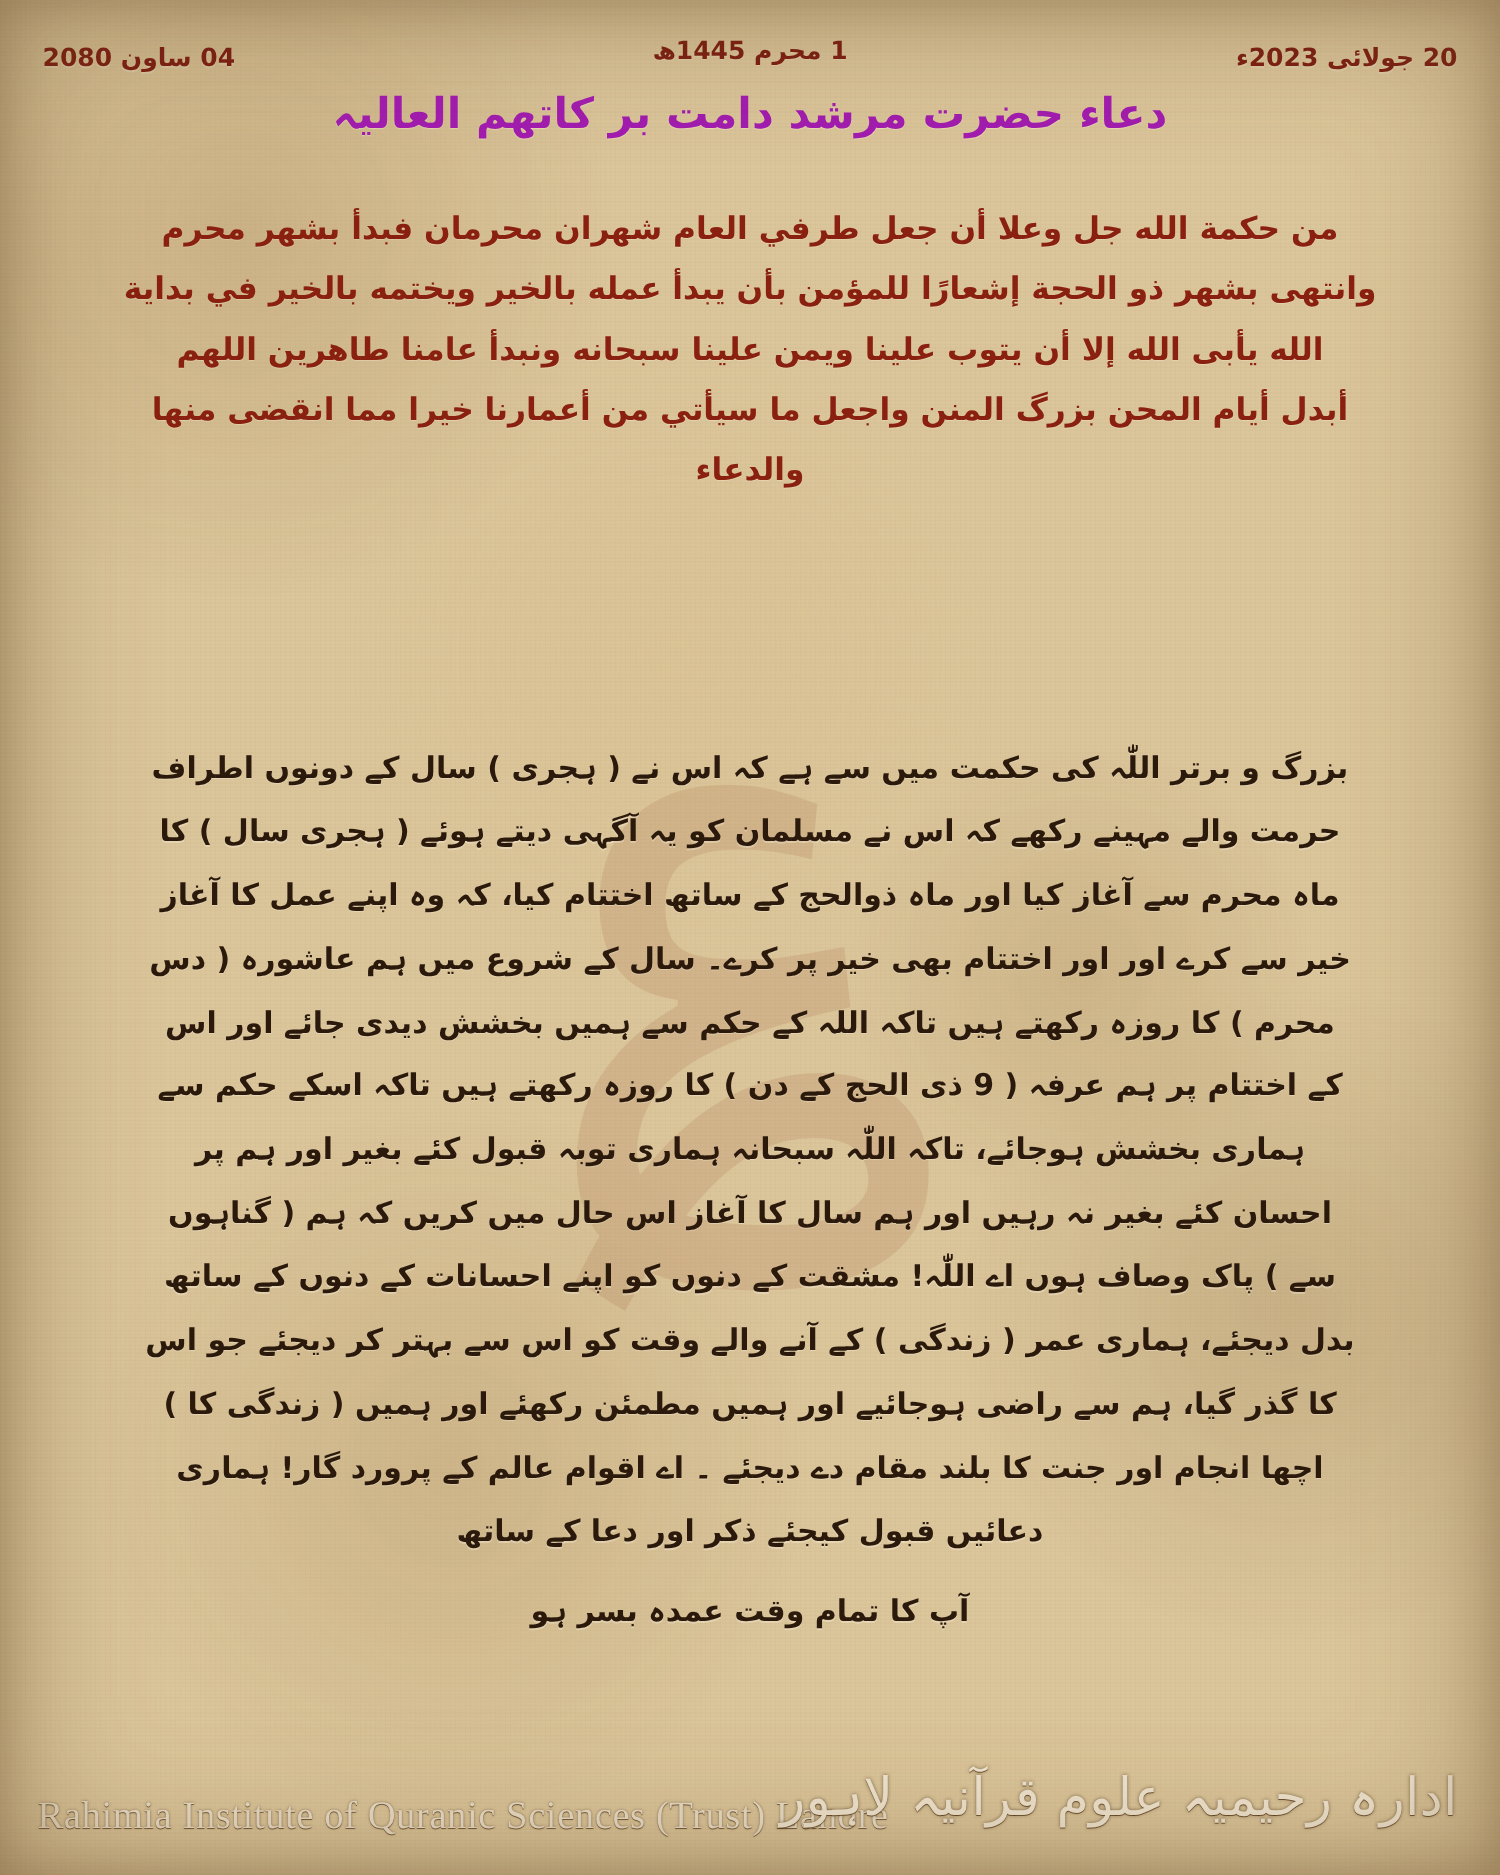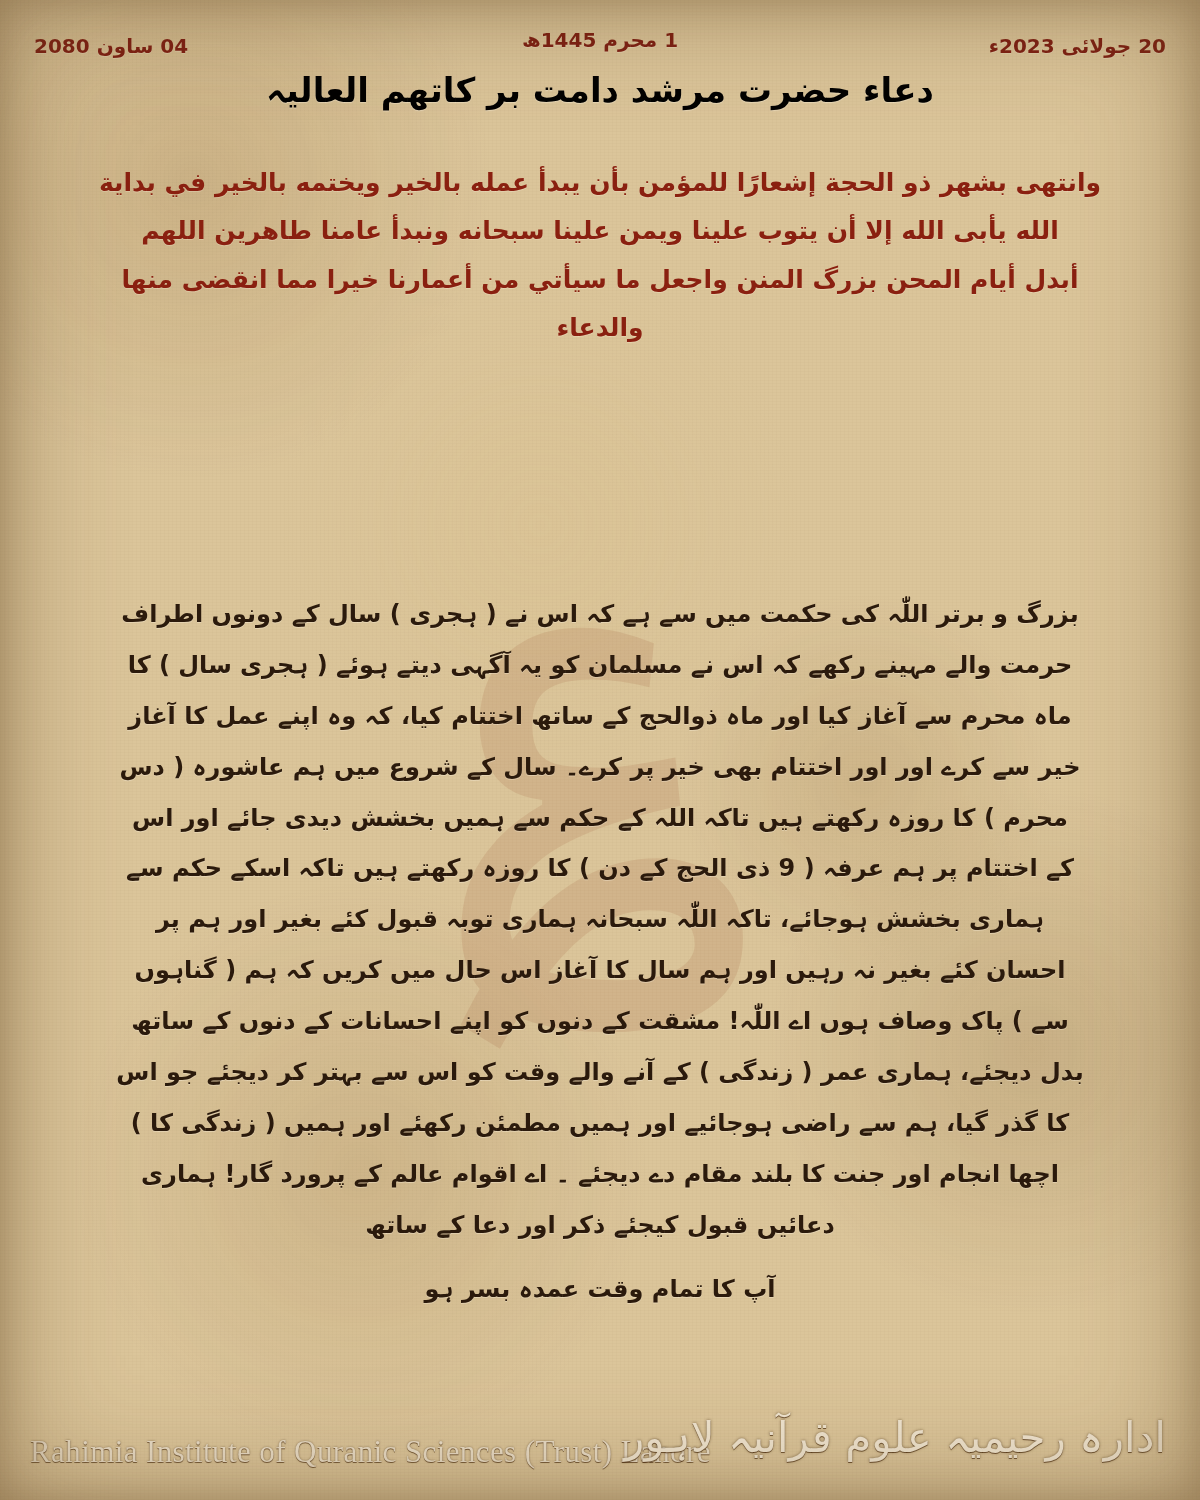--- a/index.html
+++ b/index.html
@@ -104,21 +104,21 @@
   .meta-center { left: 50%; transform: translateX(-50%); top: 6px; }
   .meta-left  { left: 34px; top: 12px; }
 
   
   .doc-title {
     position: absolute;
     top: 70px;
     left: 0;
     right: 0;
     text-align: center;
-    color: #000000;
+    color: #a21caf;
     font-size: 34px;
     font-weight: bold;
     letter-spacing: .5px;
     text-shadow: 0 1px 1px rgba(255,250,235,0.35);
   }
 
   
   .arabic-block {
     position: absolute;
     top: 160px;
@@ -205,20 +205,21 @@
 
   <div class="meta-row">
     <div class="meta meta-right">20 جولائی 2023ء</div>
     <div class="meta meta-center">1 محرم 1445ھ</div>
     <div class="meta meta-left">04 ساون 2080</div>
   </div>
 
   <div class="doc-title">دعاء حضرت مرشد دامت بر کاتهم العالیہ</div>
 
   <div class="arabic-block">
+    <p>من حكمة الله جل وعلا أن جعل طرفي العام شهران محرمان فبدأ بشهر محرم</p>
     <p>وانتهى بشهر ذو الحجة إشعارًا للمؤمن بأن يبدأ عمله بالخير ويختمه بالخير في بداية</p>
     <p>الله يأبى الله إلا أن يتوب علينا ويمن علينا سبحانه ونبدأ عامنا طاهرين اللهم</p>
     <p>أبدل أيام المحن بزرگ المنن واجعل ما سيأتي من أعمارنا خيرا مما انقضى منها</p>
     <p>والدعاء</p>
   </div>
 
   <div class="urdu-block">
     <p>بزرگ و برتر اللّٰہ کی حکمت میں سے ہے کہ اس نے ( ہجری ) سال کے دونوں اطراف حرمت والے مہینے رکھے کہ اس نے مسلمان کو یہ آگہی دیتے ہوئے ( ہجری سال ) کا ماہ محرم سے آغاز کیا اور ماہ ذوالحج کے ساتھ اختتام کیا، کہ وہ اپنے عمل کا آغاز خیر سے کرے اور اور اختتام بھی خیر پر کرے۔ سال کے شروع میں ہم عاشورہ ( دس محرم ) کا روزہ رکھتے ہیں تاکہ اللہ کے حکم سے ہمیں بخشش دیدی جائے اور اس کے اختتام پر ہم عرفہ ( 9 ذی الحج کے دن ) کا روزہ رکھتے ہیں تاکہ اسکے حکم سے ہماری بخشش ہوجائے، تاکہ اللّٰہ سبحانہ ہماری توبہ قبول کئے بغیر اور ہم پر احسان کئے بغیر نہ رہیں اور ہم سال کا آغاز اس حال میں کریں کہ ہم ( گناہوں سے ) پاک وصاف ہوں اے اللّٰہ! مشقت کے دنوں کو اپنے احسانات کے دنوں کے ساتھ بدل دیجئے، ہماری عمر ( زندگی ) کے آنے والے وقت کو اس سے بہتر کر دیجئے جو اس کا گذر گیا، ہم سے راضی ہوجائیے اور ہمیں مطمئن رکھئے اور ہمیں ( زندگی کا ) اچھا انجام اور جنت کا بلند مقام دے دیجئے ۔ اے اقوام عالم کے پرورد گار! ہماری دعائیں قبول کیجئے ذکر اور دعا کے ساتھ</p>
     <span class="tail">آپ کا تمام وقت عمدہ بسر ہو</span>
   </div>

